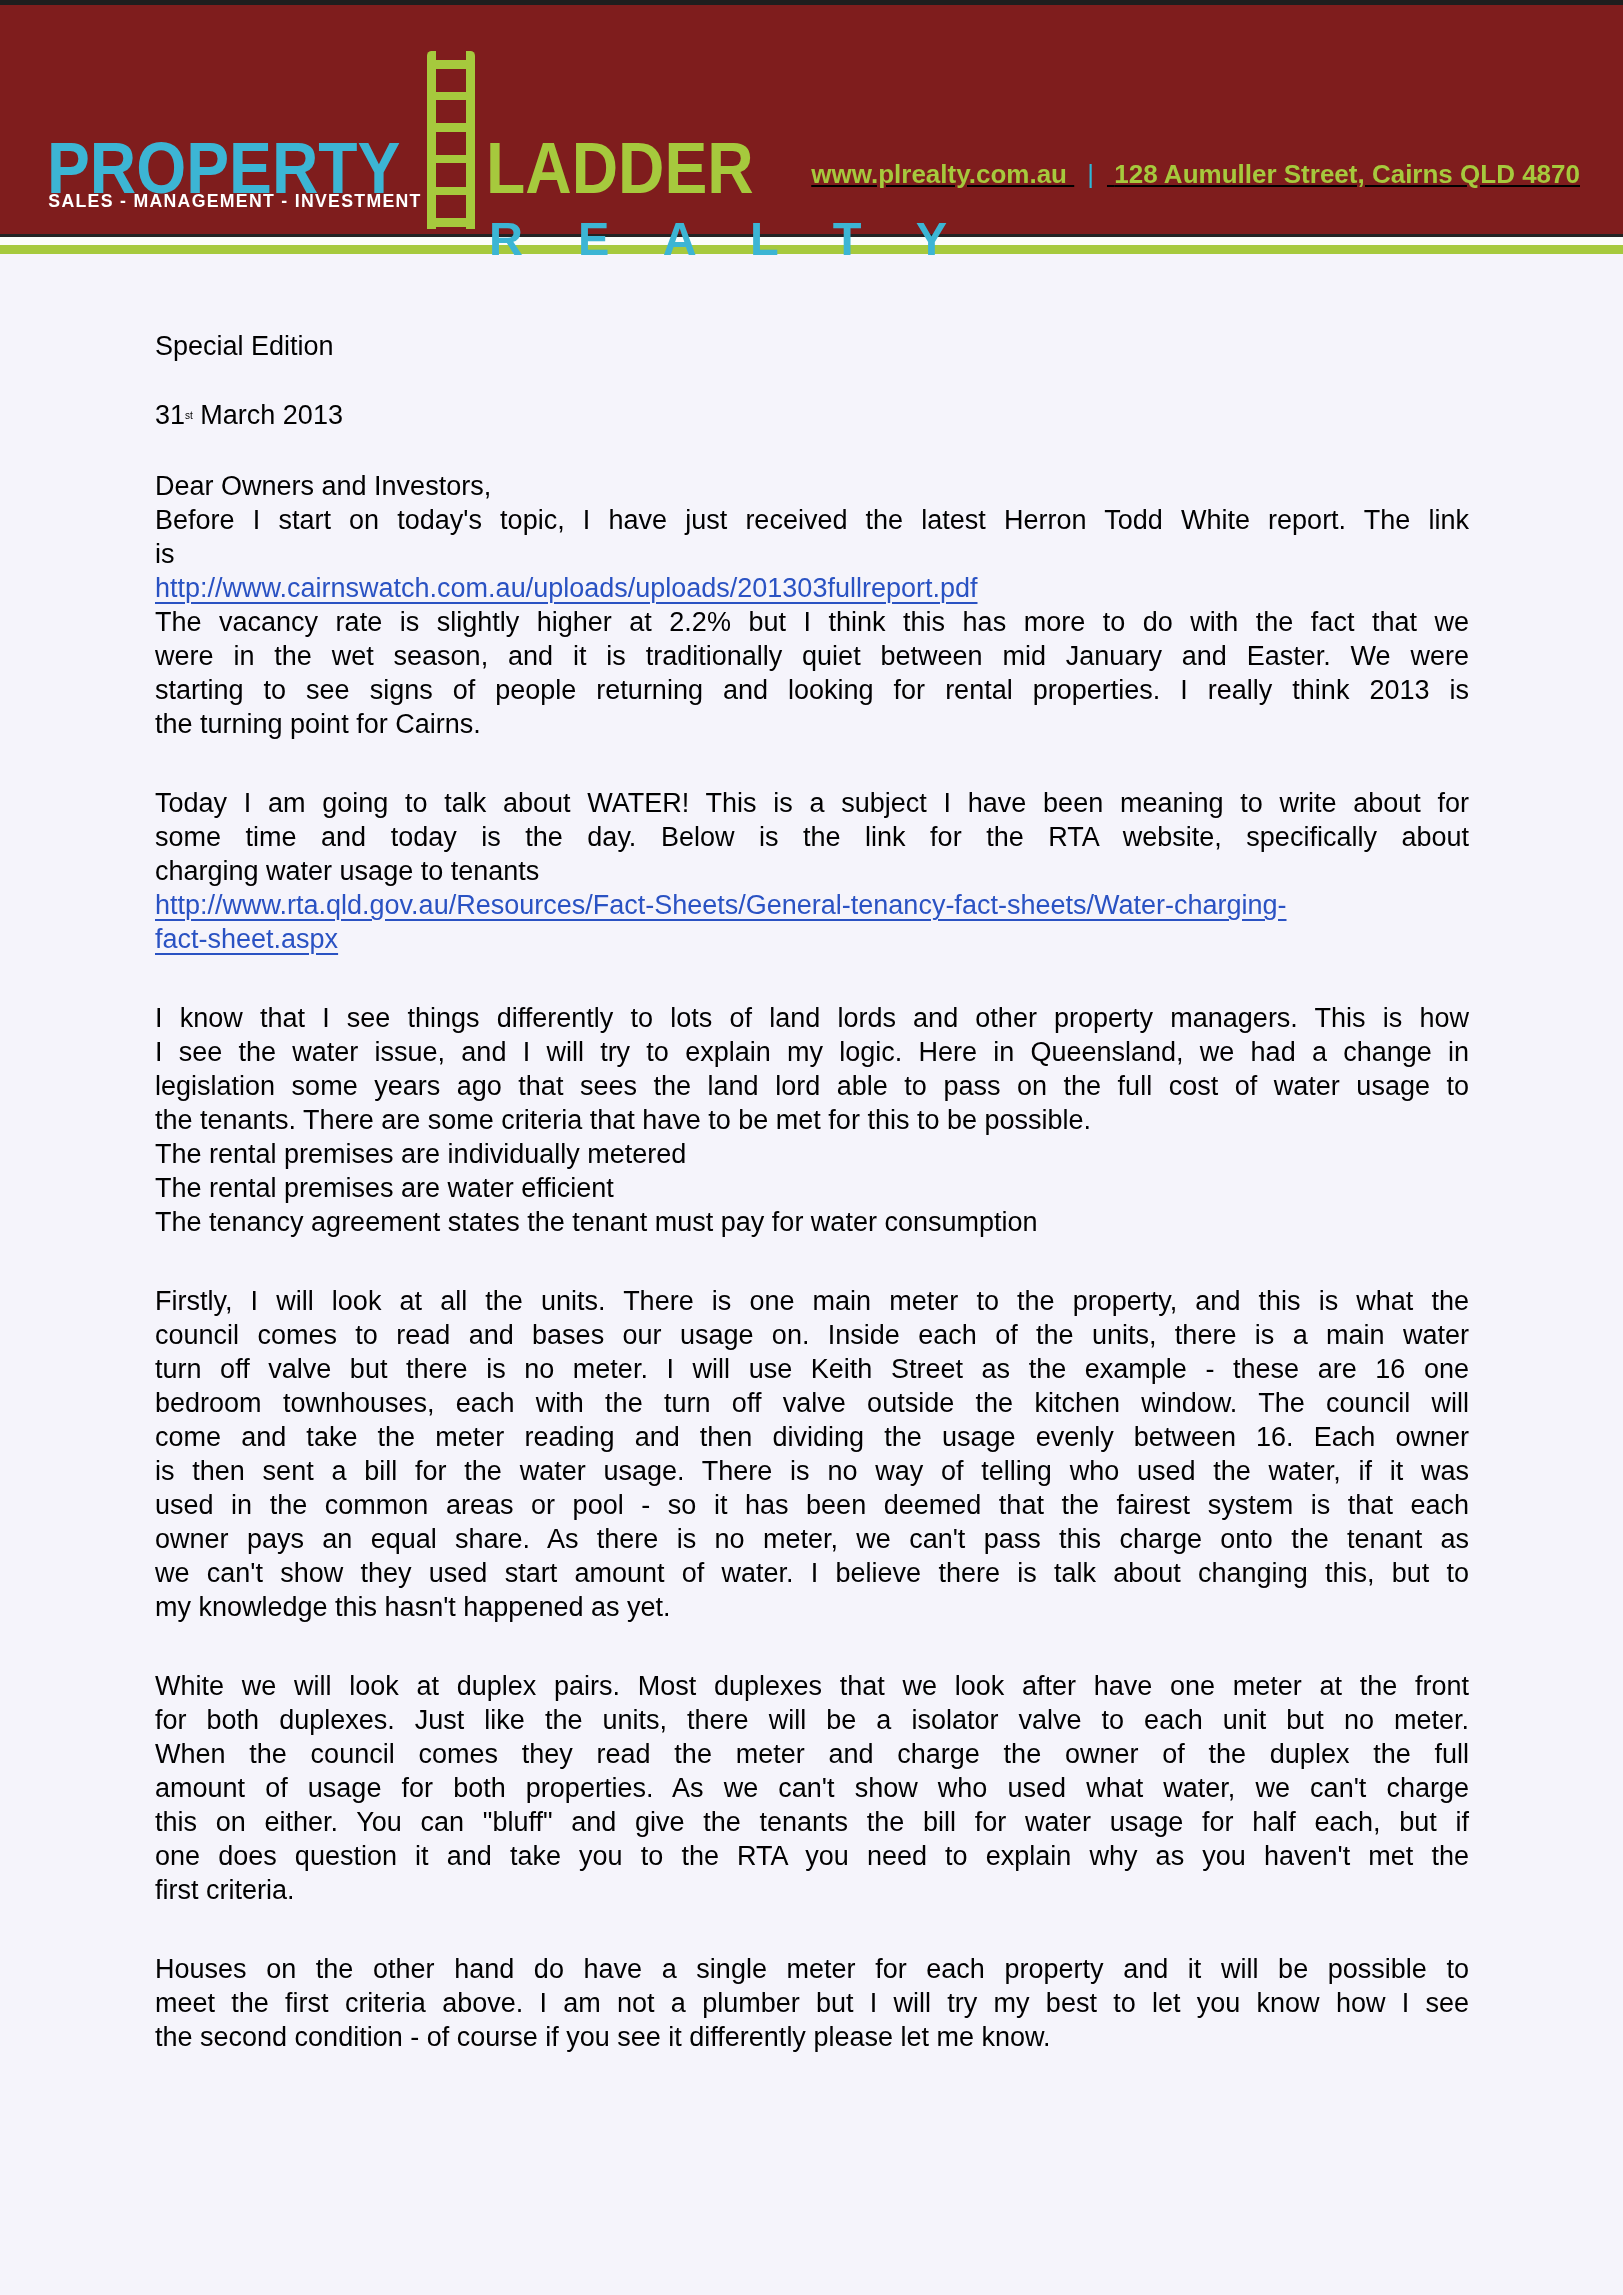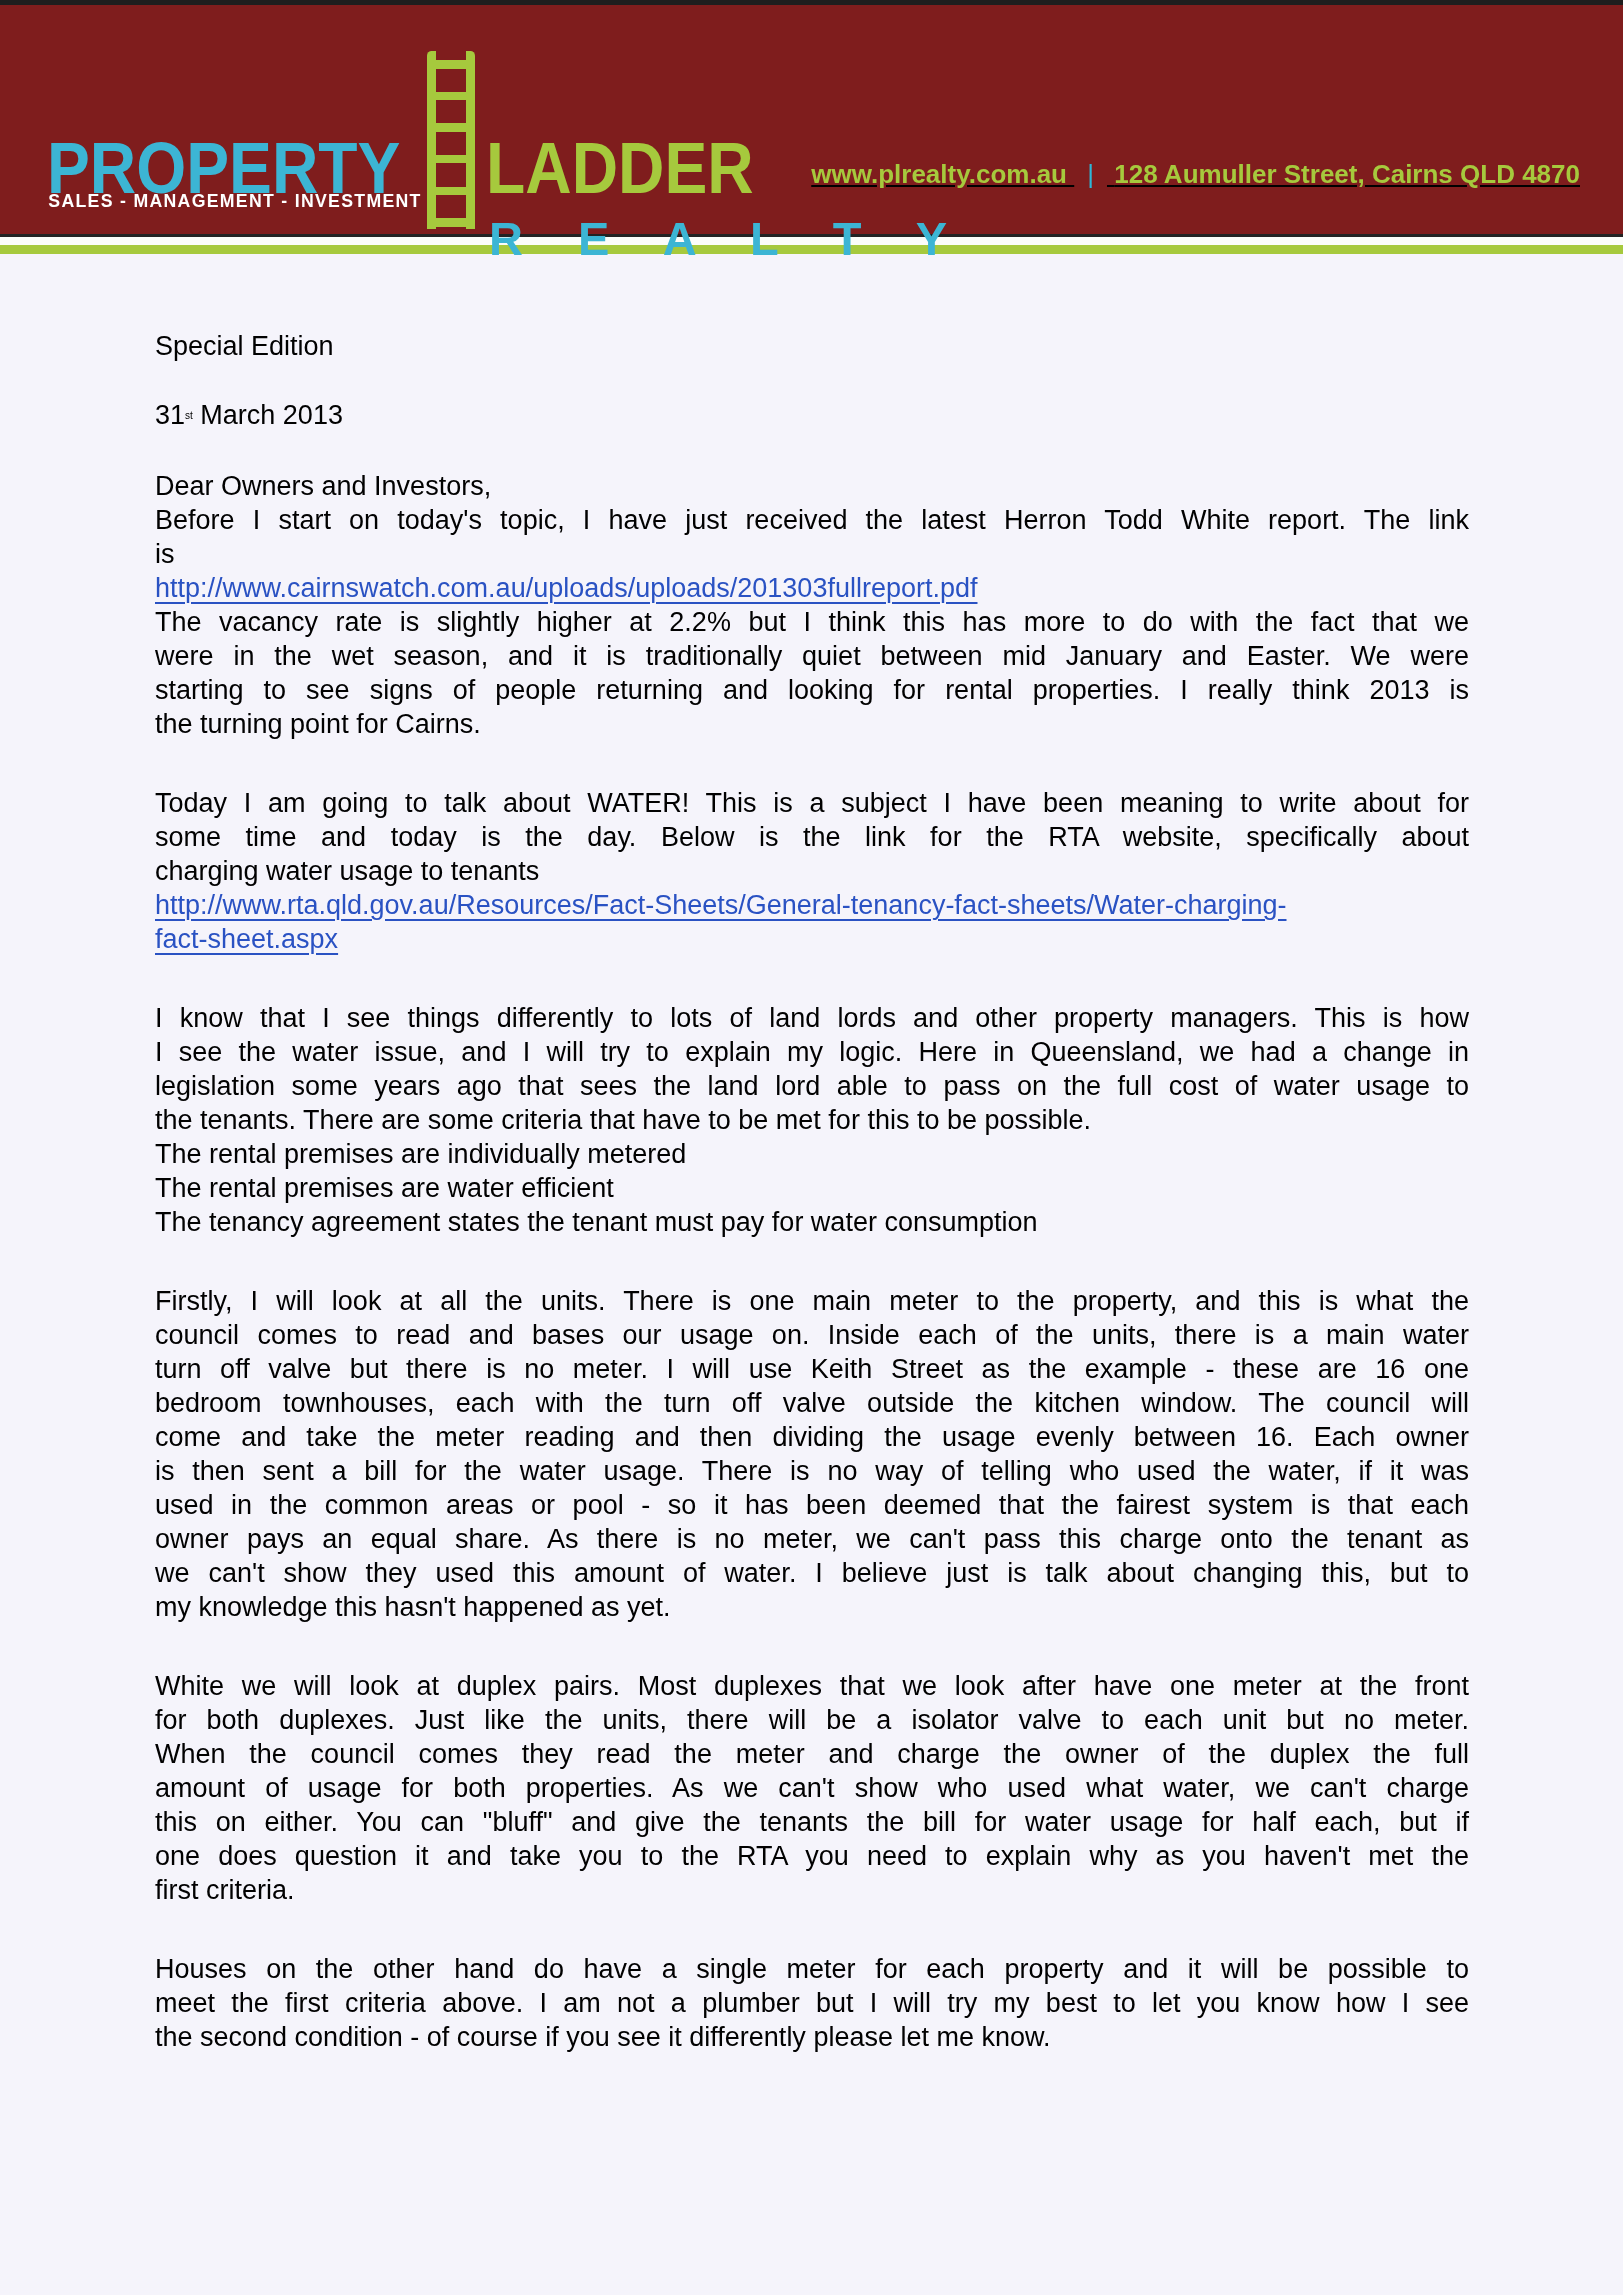--- a/index.html
+++ b/index.html
@@ -147,21 +147,21 @@
 
   <div class="gap-p">
     <div class="ln j">Firstly, I will look at all the units. There is one main meter to the property, and this is what the</div>
     <div class="ln j">council comes to read and bases our usage on. Inside each of the units, there is a main water</div>
     <div class="ln j">turn off valve but there is no meter. I will use Keith Street as the example - these are 16 one</div>
     <div class="ln j">bedroom townhouses, each with the turn off valve outside the kitchen window. The council will</div>
     <div class="ln j">come and take the meter reading and then dividing the usage evenly between 16. Each owner</div>
     <div class="ln j">is then sent a bill for the water usage. There is no way of telling who used the water, if it was</div>
     <div class="ln j">used in the common areas or pool - so it has been deemed that the fairest system is that each</div>
     <div class="ln j">owner pays an equal share. As there is no meter, we can't pass this charge onto the tenant as</div>
-    <div class="ln j">we can't show they used this amount of water. I believe just is talk about changing this, but to</div>
+    <div class="ln j">we can't show they used start amount of water. I believe there is talk about changing this, but to</div>
     <div class="ln">my knowledge this hasn't happened as yet.</div>
   </div>
 
   <div class="gap-p">
     <div class="ln j">White we will look at duplex pairs. Most duplexes that we look after have one meter at the front</div>
     <div class="ln j">for both duplexes. Just like the units, there will be a isolator valve to each unit but no meter.</div>
     <div class="ln j">When the council comes they read the meter and charge the owner of the duplex the full</div>
     <div class="ln j">amount of usage for both properties. As we can't show who used what water, we can't charge</div>
     <div class="ln j">this on either. You can "bluff" and give the tenants the bill for water usage for half each, but if</div>
     <div class="ln j">one does question it and take you to the RTA you need to explain why as you haven't met the</div>

